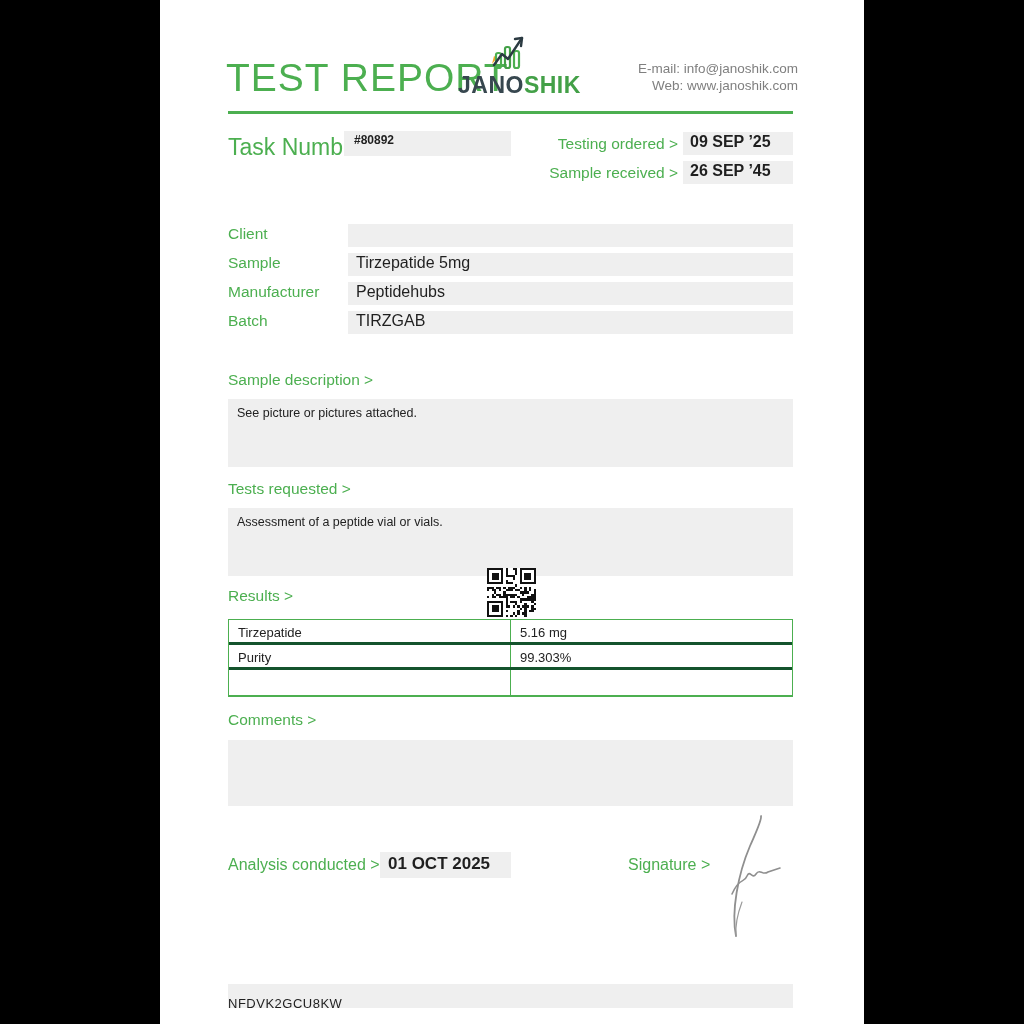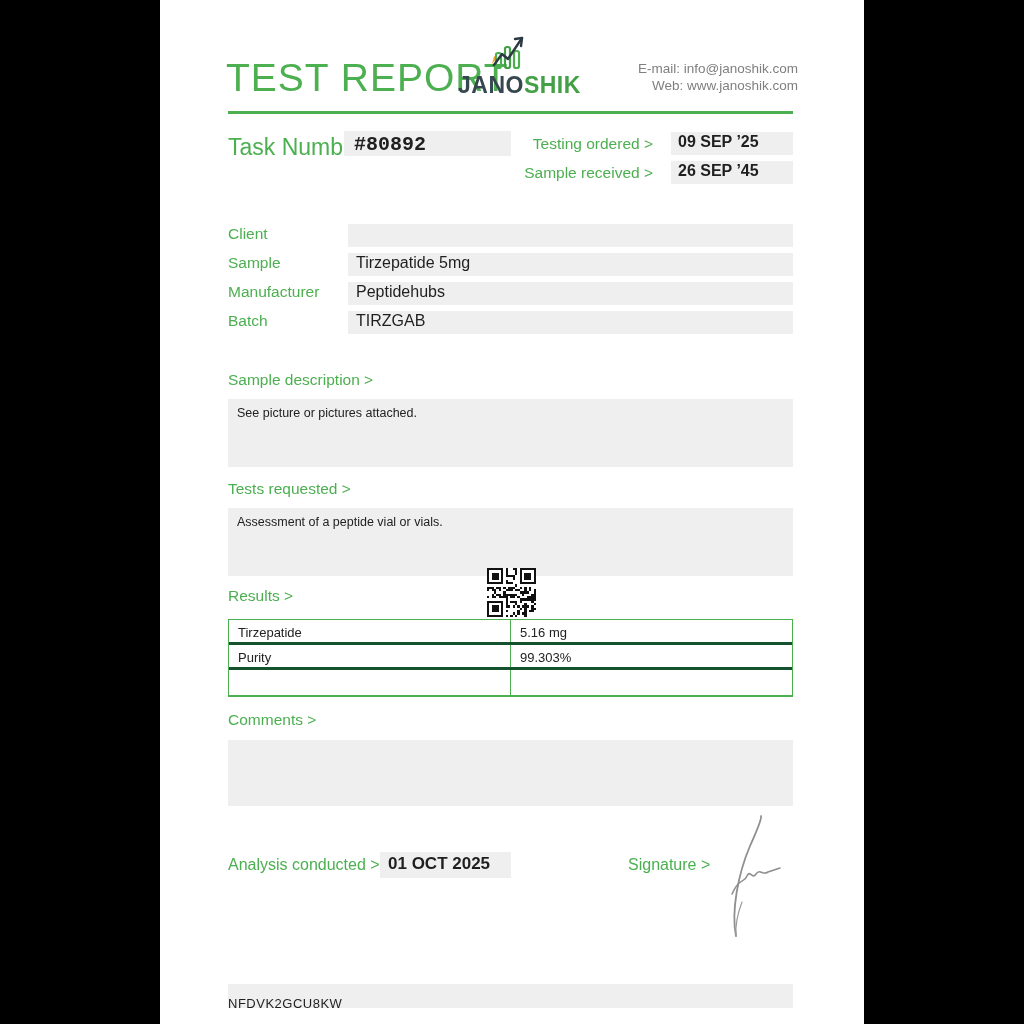--- a/index.html
+++ b/index.html
@@ -13,25 +13,25 @@
   .logo { left:298px; top:34px; width:104px; text-align:center; }
   .logo-icon { display:block; margin:0 auto; }
   .logo-text { font-size:23px; font-weight:700; letter-spacing:0.5px; color:#37474f; }
   .logo-text .shik { color:#43a047; }
   .contact { right:66px; top:60px; text-align:right; font-size:13.5px; line-height:17px; color:#7f7f7f; }
   .rule { left:68px; top:111px; width:565px; height:3px; background:#4caf50; }
   .lbl-17 { font-size:23px; color:#4caf50; }
   .valbox { background:#efefef; color:#1f1f1f; overflow:hidden; }
 
   .task-label { left:68px; top:134px; }
-  .task-box { left:184px; top:131px; width:167px; height:25px; font-size:20px; font-weight:600; padding:2px 0 0 10px;font-family:Liberation Mono, monospace; }
-
-  .date-row { right:71px; display:flex; align-items:center; gap:18px; }
+  .task-box { left:184px; top:131px; width:167px; height:25px; font-size:12px; font-weight:600; padding:2px 0 0 10px; }
+
+  .date-row { right:71px; display:flex; align-items:center; gap:5px; }
   .date-row .dlbl { font-size:15.5px; color:#4caf50; }
-  .date-box { width:122px; height:23px; font-size:16px; font-weight:600; padding:1px 0 0 7px; }
+  .date-box { width:110px; height:23px; font-size:16px; font-weight:600; padding:1px 0 0 7px; }
 
   .info-label { left:68px; font-size:15.5px; color:#4caf50; }
   .info-box { left:188px; width:445px; height:23px; font-size:16px; font-weight:500; padding:1px 0 0 8px; }
 
   .section-h { left:68px; font-size:15.5px; color:#4caf50; }
   .section-box { left:68px; width:565px; background:#efefef; color:#222; font-size:12.5px; padding:7px 9px; }
 
   
   .rtable { left:68px; top:619px; width:565px; border:1px solid #4caf50; border-bottom-width:2px; }
   .rrow { display:flex; height:25px; border-bottom:3px solid #14532d; }

